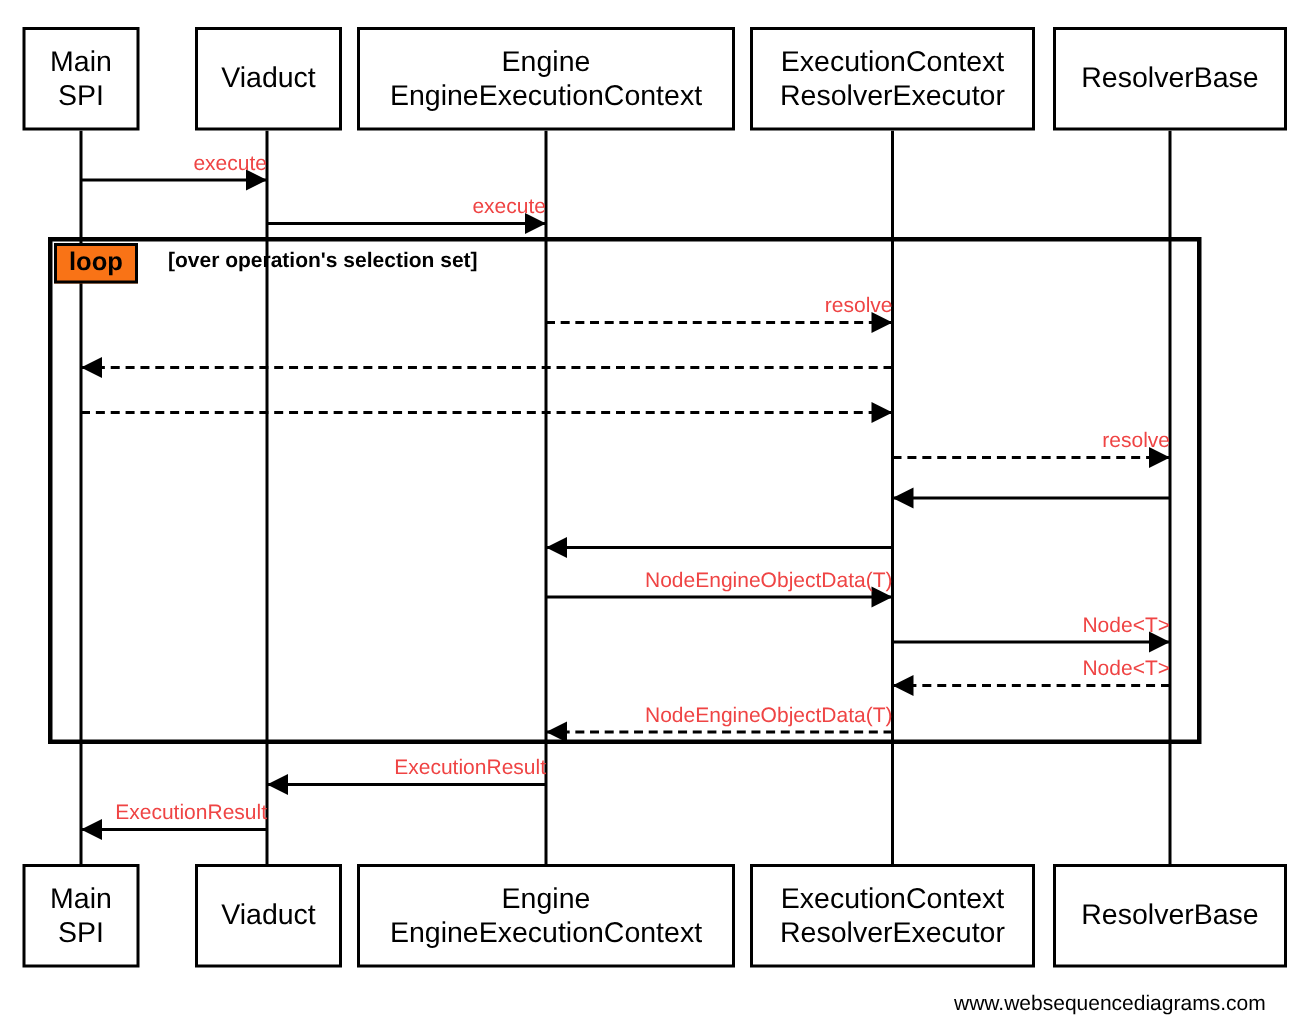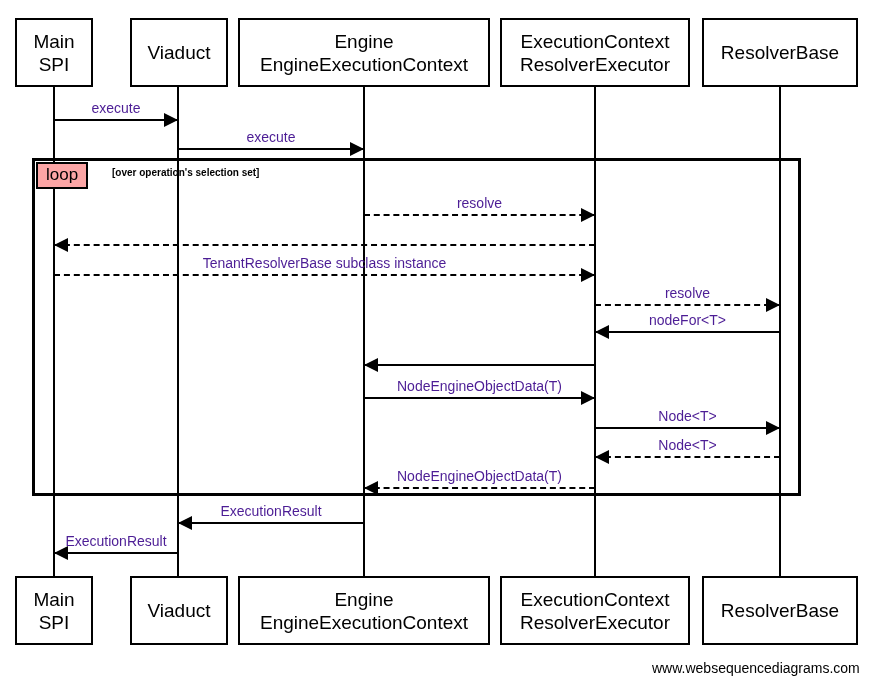--- a/index.html
+++ b/index.html
@@ -59,56 +59,56 @@
   }
   .arrowhead.left {
     border-top: 7px solid transparent;
     border-bottom: 7px solid transparent;
     border-right: 14px solid #000000;
   }
   .msg-label {
     position: absolute;
     font-size: 14px;
     line-height: 16px;
-    color: #4c1d95;
-    white-space: nowrap;
-    text-align: center;
+    color: #ef4444;
+    white-space: nowrap;
+    text-align: right;
     z-index: 4;
     background: transparent;
   }
   .loop-frame {
     position: absolute;
     box-sizing: border-box;
     border: 3px solid #000000;
     background: transparent;
     z-index: 2;
   }
   .loop-tag {
     position: absolute;
     box-sizing: border-box;
     border: 2px solid #000000;
-    background: #fca5a5;
+    background: #f97316;
     font-size: 17px;
-    font-weight: normal;
+    font-weight: bold;
     line-height: 20px;
     padding: 1px 8px 2px 8px;
     color: #000000;
     z-index: 6;
   }
   .loop-tag-notch {
     position: absolute;
     width: 0;
     height: 0;
     border-top: 11px solid #ffffff;
     border-right: 11px solid transparent;
     z-index: 7;
   }
   .loop-cond {
     position: absolute;
-    font-size: 10px;
+    font-size: 14px;
     font-weight: bold;
     line-height: 16px;
     color: #000000;
     white-space: nowrap;
     z-index: 6;
   }
   .footer {
     position: absolute;
     font-size: 14px;
     line-height: 16px;
@@ -172,41 +172,39 @@
     <div class="msg" style="left: 178px; top: 148px; width: 186px;"></div>
     <div class="arrowhead right" style="left: 350px; top: 142px;"></div>
     <div class="msg-label" style="left: 178px; top: 129px; width: 186px;">execute</div>
     <div class="msg dashed" style="left: 364px; top: 214px; width: 231px;"></div>
     <div class="arrowhead right" style="left: 581px; top: 208px;"></div>
     <div class="msg-label" style="left: 364px; top: 195px; width: 231px;">resolve</div>
     <div class="msg dashed" style="left: 54px; top: 244px; width: 541px;"></div>
     <div class="arrowhead left" style="left: 54px; top: 238px;"></div>
     <div class="msg dashed" style="left: 54px; top: 274px; width: 541px;"></div>
     <div class="arrowhead right" style="left: 581px; top: 268px;"></div>
-    <div class="msg-label" style="left: 54px; top: 255px; width: 541px;">TenantResolverBase subclass instance</div>
     <div class="msg dashed" style="left: 595px; top: 304px; width: 185px;"></div>
     <div class="arrowhead right" style="left: 766px; top: 298px;"></div>
     <div class="msg-label" style="left: 595px; top: 285px; width: 185px;">resolve</div>
     <div class="msg" style="left: 595px; top: 331px; width: 185px;"></div>
     <div class="arrowhead left" style="left: 595px; top: 325px;"></div>
-    <div class="msg-label" style="left: 595px; top: 312px; width: 185px;">nodeFor&lt;T&gt;</div>
     <div class="msg" style="left: 364px; top: 364px; width: 231px;"></div>
     <div class="arrowhead left" style="left: 364px; top: 358px;"></div>
     <div class="msg" style="left: 364px; top: 397px; width: 231px;"></div>
     <div class="arrowhead right" style="left: 581px; top: 391px;"></div>
     <div class="msg-label" style="left: 364px; top: 378px; width: 231px;">NodeEngineObjectData(T)</div>
     <div class="msg" style="left: 595px; top: 427px; width: 185px;"></div>
     <div class="arrowhead right" style="left: 766px; top: 421px;"></div>
     <div class="msg-label" style="left: 595px; top: 408px; width: 185px;">Node&lt;T&gt;</div>
     <div class="msg dashed" style="left: 595px; top: 456px; width: 185px;"></div>
     <div class="arrowhead left" style="left: 595px; top: 450px;"></div>
     <div class="msg-label" style="left: 595px; top: 437px; width: 185px;">Node&lt;T&gt;</div>
     <div class="msg dashed" style="left: 364px; top: 487px; width: 231px;"></div>
     <div class="arrowhead left" style="left: 364px; top: 481px;"></div>
     <div class="msg-label" style="left: 364px; top: 468px; width: 231px;">NodeEngineObjectData(T)</div>
     <div class="msg" style="left: 178px; top: 522px; width: 186px;"></div>
     <div class="arrowhead left" style="left: 178px; top: 516px;"></div>
     <div class="msg-label" style="left: 178px; top: 503px; width: 186px;">ExecutionResult</div>
     <div class="msg" style="left: 54px; top: 552px; width: 124px;"></div>
     <div class="arrowhead left" style="left: 54px; top: 546px;"></div>
     <div class="msg-label" style="left: 54px; top: 533px; width: 124px;">ExecutionResult</div>
-    <div class="footer" style="left: 652px; top: 660px;">www.websequencediagrams.com</div>
+    <div class="footer" style="left: 636px; top: 660px;">www.websequencediagrams.com</div>
   </div>
 
 </body></html>

